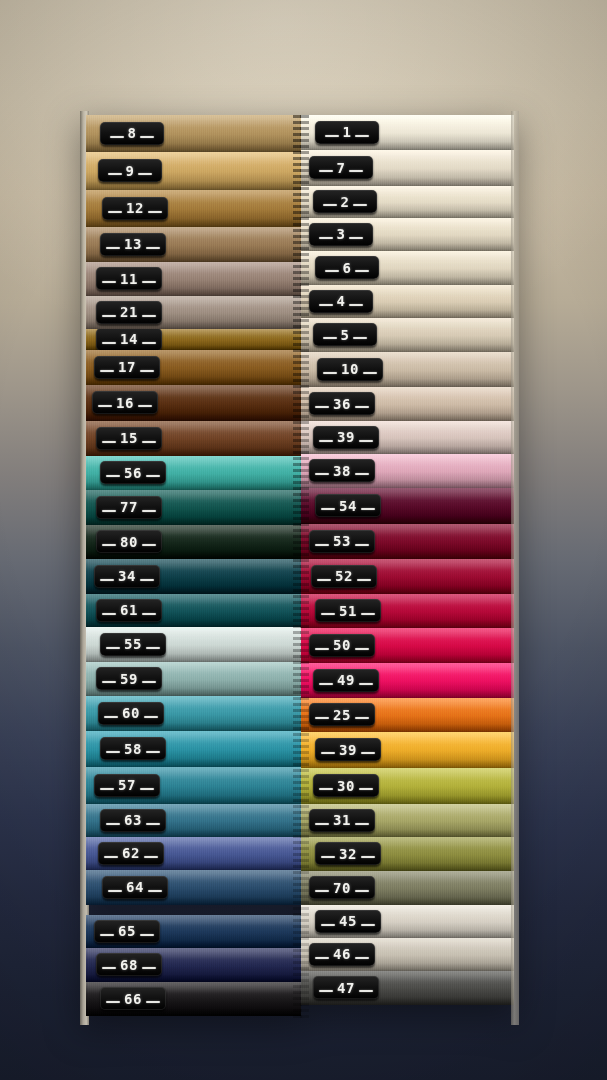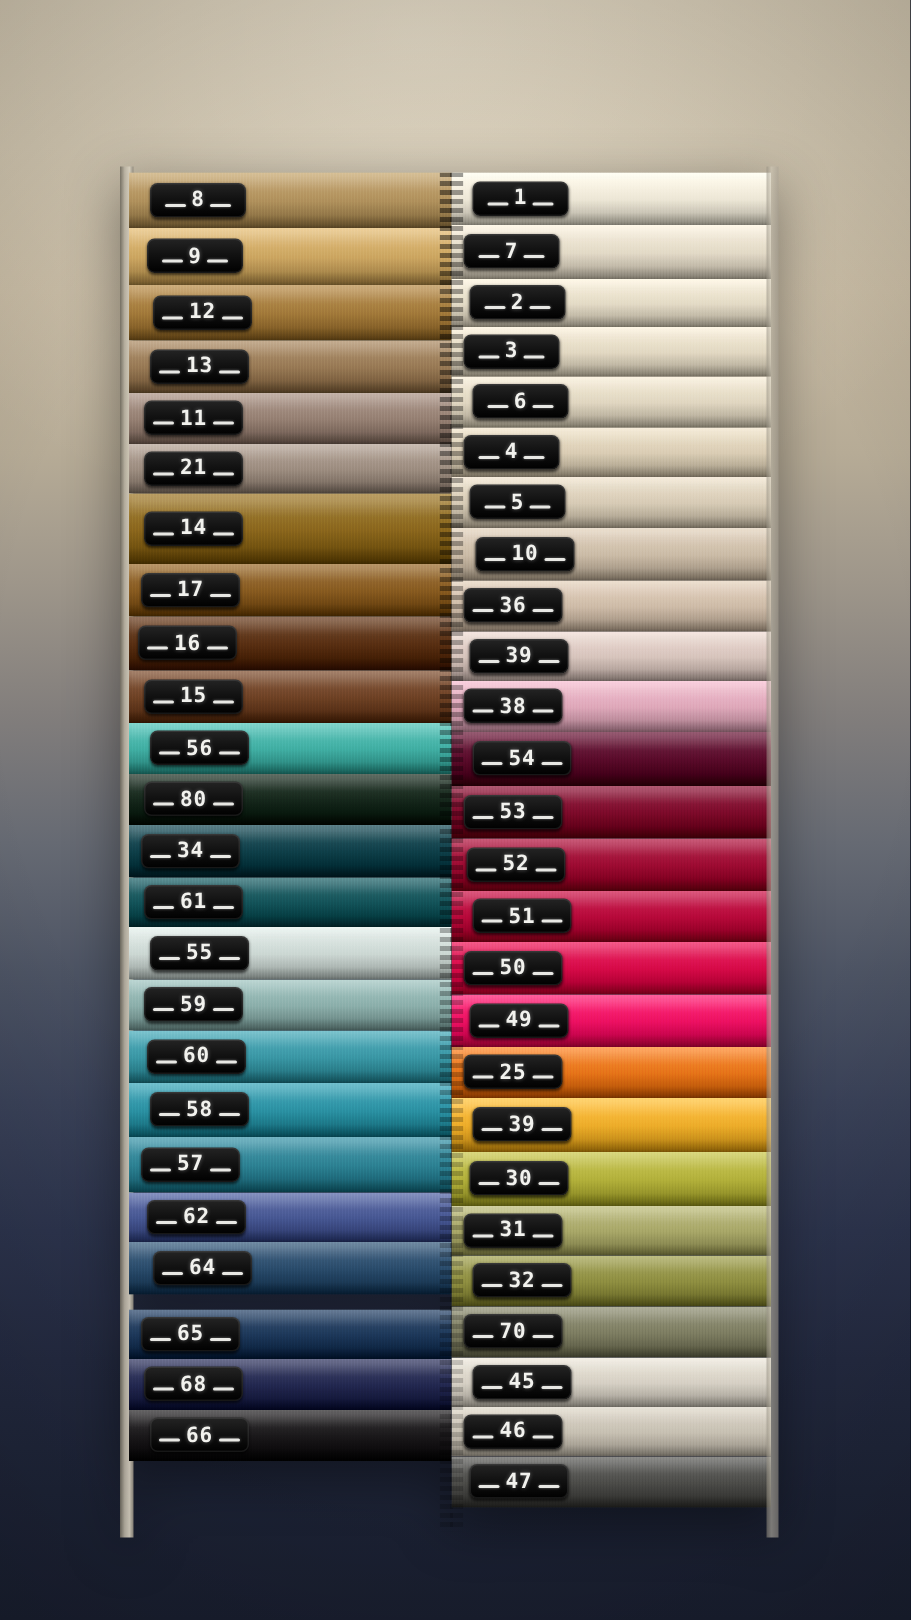--- a/index.html
+++ b/index.html
@@ -207,21 +207,21 @@
         <div class="swatch" title="greige" style="height: 33px;">
           <div class="fabric" style="background: linear-gradient(rgb(186, 170, 157) 0%, rgb(172, 156, 143) 18%, rgb(160, 144, 131) 46%, rgb(146, 130, 117) 78%, rgb(126, 110, 97) 100%);"></div>
           <div class="weave"></div>
           <div class="sheen"></div>
           <div class="tag j0">
             <span class="dash"></span>
             <span class="num">21</span>
             <span class="dash"></span>
           </div>
         </div>
-        <div class="swatch" title="ochre" style="height: 47px;">
+        <div class="swatch" title="ochre" style="height: 21px;">
           <div class="fabric" style="background: linear-gradient(rgb(168, 132, 57) 0%, rgb(154, 118, 43) 18%, rgb(142, 106, 31) 46%, rgb(128, 92, 17) 78%, rgb(108, 72, 0) 100%);"></div>
           <div class="weave"></div>
           <div class="sheen"></div>
           <div class="tag j0">
             <span class="dash"></span>
             <span class="num">14</span>
             <span class="dash"></span>
           </div>
         </div>
         <div class="swatch" title="caramel" style="height: 35px;">
@@ -257,20 +257,30 @@
         <div class="swatch" title="turquoise" style="height: 34px;">
           <div class="fabric" style="background: linear-gradient(rgb(93, 203, 192) 0%, rgb(79, 189, 178) 18%, rgb(67, 177, 166) 46%, rgb(53, 163, 152) 78%, rgb(33, 143, 132) 100%);"></div>
           <div class="weave"></div>
           <div class="sheen"></div>
           <div class="tag j1">
             <span class="dash"></span>
             <span class="num">56</span>
             <span class="dash"></span>
           </div>
         </div>
+        <div class="swatch" title="deep-teal" style="height: 35px;">
+          <div class="fabric" style="background: linear-gradient(rgb(45, 111, 105) 0%, rgb(31, 97, 91) 18%, rgb(19, 85, 79) 46%, rgb(5, 71, 65) 78%, rgb(0, 51, 45) 100%);"></div>
+          <div class="weave"></div>
+          <div class="sheen"></div>
+          <div class="tag j0">
+            <span class="dash"></span>
+            <span class="num">77</span>
+            <span class="dash"></span>
+          </div>
+        </div>
         <div class="swatch" title="forest-black" style="height: 34px;">
           <div class="fabric" style="background: linear-gradient(rgb(49, 67, 55) 0%, rgb(35, 53, 41) 18%, rgb(23, 41, 29) 46%, rgb(9, 27, 15) 78%, rgb(0, 7, 0) 100%);"></div>
           <div class="weave"></div>
           <div class="sheen"></div>
           <div class="tag j0">
             <span class="dash"></span>
             <span class="num">80</span>
             <span class="dash"></span>
           </div>
         </div>
@@ -334,20 +344,30 @@
             <span class="dash"></span>
           </div>
         </div>
         <div class="swatch" title="ocean-blue" style="height: 37px;">
           <div class="fabric" style="background: linear-gradient(rgb(73, 158, 176) 0%, rgb(59, 144, 162) 18%, rgb(47, 132, 150) 46%, rgb(33, 118, 136) 78%, rgb(13, 98, 116) 100%);"></div>
           <div class="weave"></div>
           <div class="sheen"></div>
           <div class="tag j2">
             <span class="dash"></span>
             <span class="num">57</span>
+            <span class="dash"></span>
+          </div>
+        </div>
+        <div class="swatch" title="slate-blue" style="height: 33px;">
+          <div class="fabric" style="background: linear-gradient(rgb(79, 141, 165) 0%, rgb(65, 127, 151) 18%, rgb(53, 115, 139) 46%, rgb(39, 101, 125) 78%, rgb(19, 81, 105) 100%);"></div>
+          <div class="weave"></div>
+          <div class="sheen"></div>
+          <div class="tag j1">
+            <span class="dash"></span>
+            <span class="num">63</span>
             <span class="dash"></span>
           </div>
         </div>
         <div class="swatch" title="periwinkle" style="height: 33px; padding-left: 18px;">
           <div class="fabric" style="background: linear-gradient(rgb(100, 116, 176) 0%, rgb(86, 102, 162) 18%, rgb(74, 90, 150) 46%, rgb(60, 76, 136) 78%, rgb(40, 56, 116) 100%);"></div>
           <div class="weave"></div>
           <div class="sheen"></div>
           <div class="tag j3">
             <span class="dash"></span>
             <span class="num">62</span>

